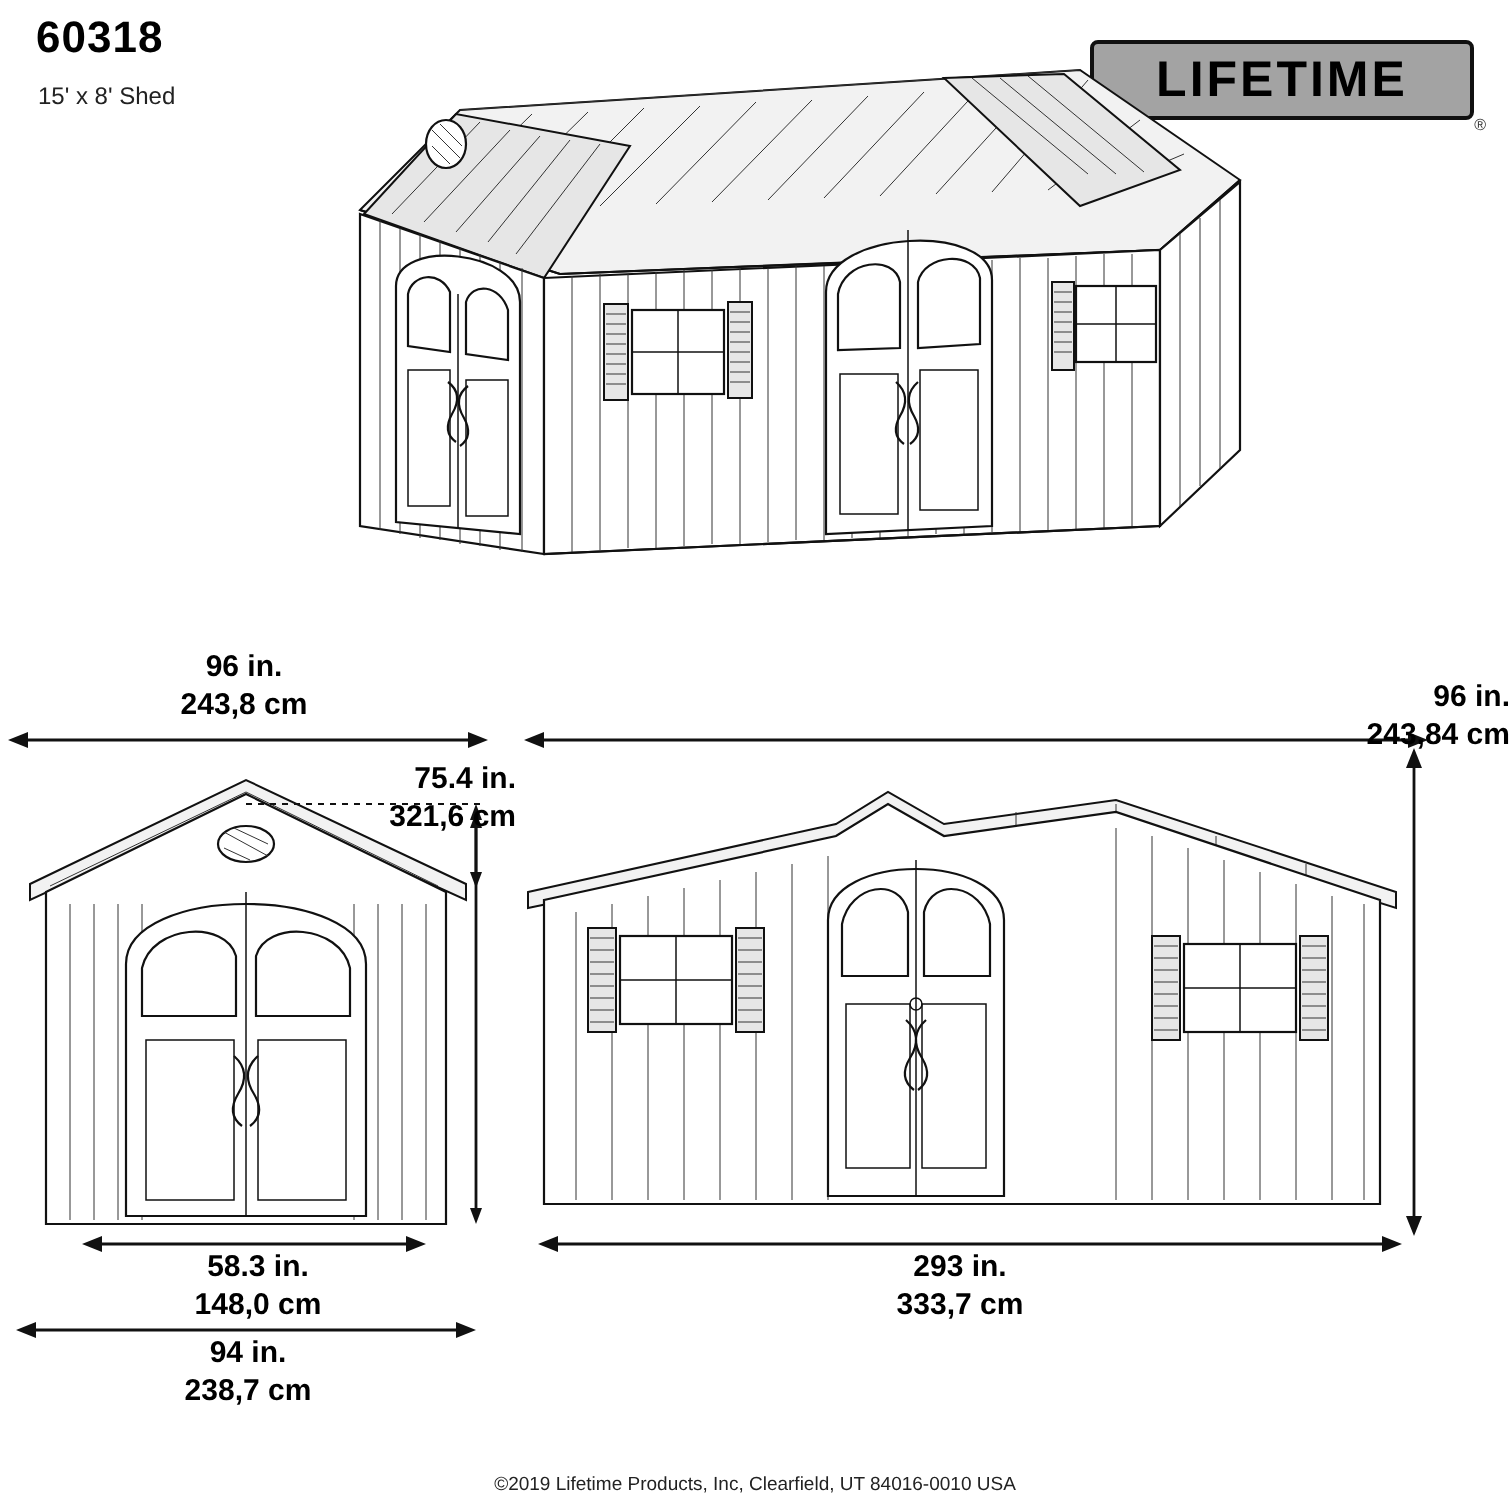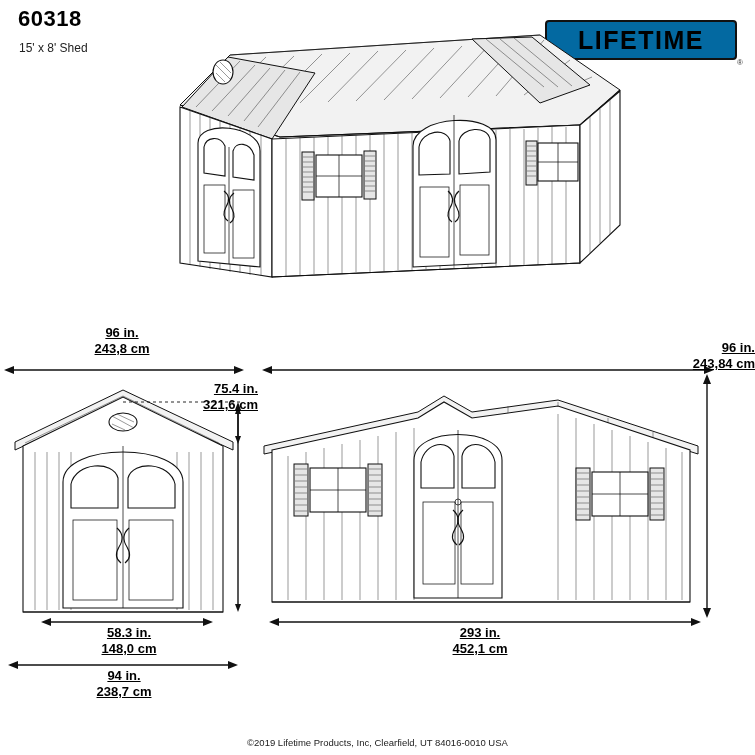--- a/index.html
+++ b/index.html
@@ -42,45 +42,44 @@
     position: absolute;
     right: 18px;
     top: 20px;
     width: 188px;
     height: 36px;
     border: 2px solid #111;
     border-radius: 4px;
     display: flex;
     align-items: center;
     justify-content: center;
-    background: #0369a1;
+    background: #a3a3a3;
   }
   .brand-text {
     font-size: 25px;
     font-weight: bold;
     letter-spacing: 1.5px;
     font-family: "Liberation Sans", sans-serif;
     line-height: 1;
   }
   .brand-reg {
     position: absolute;
     right: 12px;
     top: 58px;
     font-size: 8px;
     color: #333;
   }
   
   .dim {
     position: absolute;
-    font-size: 13px;
+    font-size: 15px;
     font-weight: bold;
     text-align: center;
     line-height: 1.25;
     white-space: nowrap;
-    text-decoration: underline;
   }
   .dim .l2 { display: block; }
   .footer {
     position: absolute;
     left: 0;
     right: 0;
     bottom: 7px;
     text-align: center;
     font-size: 9.5px;
     color: #222;
@@ -492,17 +491,17 @@
     <span class="l2">148,0 cm</span>
   </div>
 
   <div class="dim" style="left:64px; top:668px; width:120px;">
     <span>94 in.</span>
     <span class="l2">238,7 cm</span>
   </div>
 
   <div class="dim" style="left:415px; top:625px; width:130px;">
     <span>293 in.</span>
-    <span class="l2">452,1 cm</span>
+    <span class="l2">333,7 cm</span>
   </div>
 
   <div class="footer">©2019 Lifetime Products, Inc, Clearfield, UT 84016-0010 USA</div>
 </div>
 
 </body></html>

